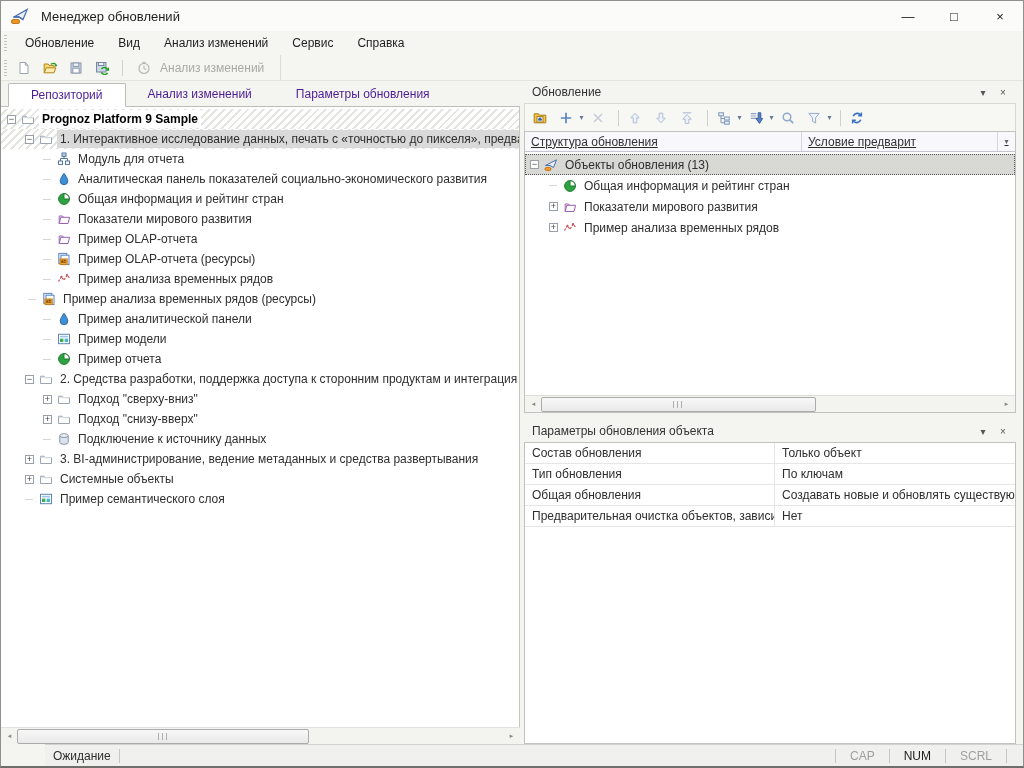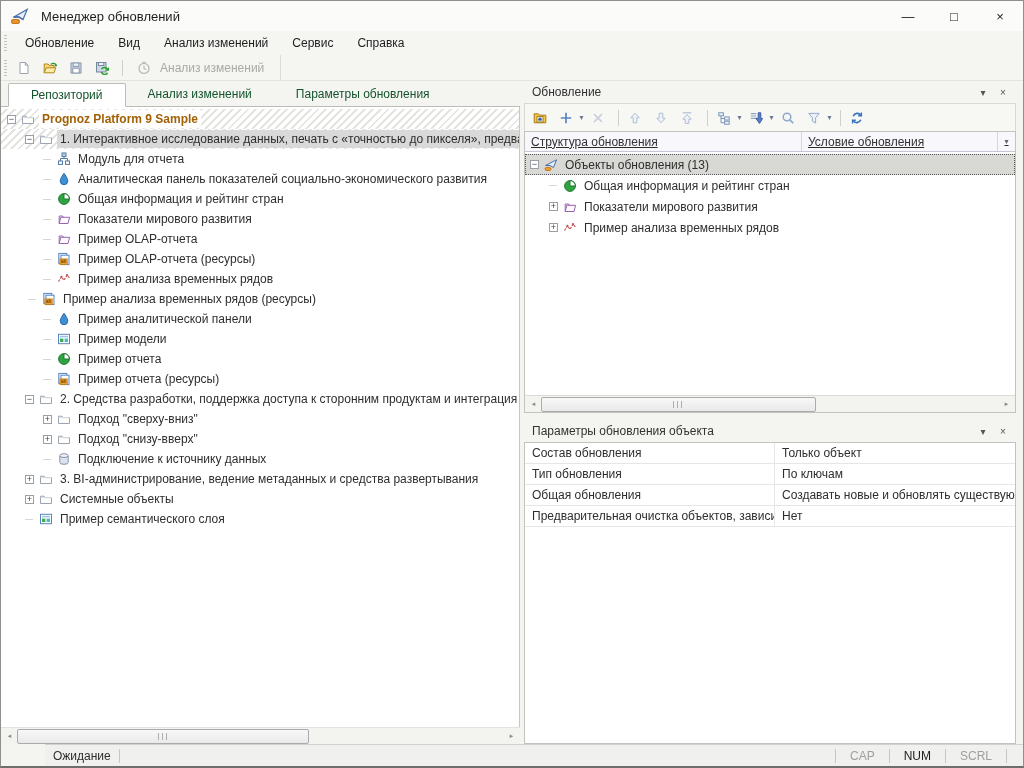--- a/index.html
+++ b/index.html
@@ -34,34 +34,34 @@
 
   
   .main { flex:1 1 auto; display:flex; min-height:0; }
   .left-pane { width:519px; flex:0 0 519px; display:flex; flex-direction:column; min-height:0; }
   .vsplit { width:4px; flex:0 0 4px; background:#f4f4f1; }
   .right-pane { flex:1 1 auto; display:flex; flex-direction:column; min-width:0; padding-right:7px; }
 
   
   .tabstrip { height:26px; flex:0 0 26px; display:flex; align-items:flex-end; background:#f4f4f1;
     border-bottom:1px solid #bcbcb8; padding-left:7px; }
-  .tab { height:24px; padding:0 22px; display:flex; align-items:center; color:#14532d; background:transparent; }
+  .tab { height:24px; padding:0 22px; display:flex; align-items:center; color:#4c1d95; background:transparent; }
   .tab.active { background:#fff; border:1px solid #bcbcb8; border-bottom:1px solid #fff;
     margin-bottom:-1px; border-radius:2px 2px 0 0; }
 
   
   .tree-area { flex:1 1 auto; background:#fff; overflow:hidden; border-right:1px solid #c6c6c2; padding-top:2px; }
   .trow { height:20px; display:flex; align-items:center; white-space:nowrap; overflow:hidden; }
   .trow.hatch { background:repeating-linear-gradient(135deg,#ffffff 0 3.5px,var(--hatch) 3.5px 5.5px); }
   .exp { width:9px; height:9px; flex:0 0 9px; border:1px solid #9aa0aa; background:#fff; color:#444;
     font-size:9px; line-height:7px; text-align:center; margin-right:4px; }
   .dash { width:8px; height:1px; flex:0 0 8px; background:#d8d8d3; margin-right:5px; }
   .icon { width:15px; height:14px; flex:0 0 15px; margin-right:4px; display:flex; align-items:center; justify-content:center; }
   .tlabel { padding:2px 3px; color:#2e2e2e; }
-  .tlabel.b { font-weight:bold; color:#a16207; }
+  .tlabel.b { font-weight:bold; color:#000000; }
   .trow.hatch .tlabel { background:#fff; }
   .trow.hatch .tlabel.sel { background:var(--selection); }
 
   
   .hscroll { height:17px; flex:0 0 17px; background:#f3f3f0; border-top:1px solid #e2e2de;
     display:flex; align-items:center; padding:0 1px; }
   .sb-arrow { width:15px; height:15px; flex:0 0 15px; display:flex; align-items:center; justify-content:center;
     font-size:6px; color:#8a8a86; }
   .sb-track { flex:1 1 auto; height:15px; position:relative; }
   .sb-thumb { position:absolute; top:0; height:15px; border:1px solid #ababab; border-radius:2px;
@@ -332,32 +332,20 @@
             <div class="trow" style="padding-left: 42px;">
               <span class="dash"></span>
               <span class="icon">
                 <svg width="14" height="14" viewBox="0 0 14 14">
                   <circle cx="7" cy="7" r="5.4" fill="#2fa341" stroke="#1e7a30"></circle>
                   <path d="M7 7 L7 1.6 A5.4 5.4 0 0 1 12.4 7 Z" fill="#fff" stroke="#1e7a30"></path>
                 </svg>
               </span>
               <span class="tlabel">Пример отчета</span>
             </div>
-            <div class="trow" style="padding-left: 42px;">
-              <span class="dash"></span>
-              <span class="icon">
-                <svg width="14" height="14" viewBox="0 0 14 14">
-                  <rect x="1.8" y="1.4" width="8" height="10" fill="#eaf2fc" stroke="#5b85c0"></rect>
-                  <rect x="4" y="3.2" width="8" height="9.4" fill="#fff" stroke="#5b85c0"></rect>
-                  <rect x="3" y="7" width="7.2" height="5.4" fill="#f8a832" stroke="#c87f18"></rect>
-                  <text x="6.6" y="11.4" font-size="5.2" fill="#402800" text-anchor="middle">ab</text>
-                </svg>
-              </span>
-              <span class="tlabel">Пример отчета (ресурсы)</span>
-            </div>
             <div class="trow" style="padding-left: 24px;">
               <span class="exp">−</span>
               <span class="icon">
                 <svg width="14" height="14" viewBox="0 0 14 14">
                   <path d="M1.5 11.5 V4.2 h3.6 l1.1 1.4 h6.3 v5.9 Z" fill="#fefefc" stroke="#9aa4b2"></path>
                   <path d="M1.5 5.6 h11" stroke="#d8dde4" fill="none"></path>
                 </svg>
               </span>
               <span class="tlabel">2. Средства разработки, поддержка доступа к сторонним продуктам и интеграция дан</span>
             </div>
@@ -539,21 +527,21 @@
                   <path d="M11.4 1.6 v3.2 h-3.2" fill="none" stroke="#3a72c4" stroke-width="1.4"></path>
                   <path d="M10.8 8.8 A4.4 4.4 0 0 1 3 9.6" fill="none" stroke="#3a72c4" stroke-width="1.6"></path>
                   <path d="M2.6 12.4 V9.2 h3.2" fill="none" stroke="#3a72c4" stroke-width="1.4"></path>
                 </svg>
               </span>
             </div>
           </div>
         <div class="panel-body">
           <div class="colheads">
             <div class="colhead c1">Структура обновления</div>
-            <div class="colhead c2">Условие обновления</div>
+            <div class="colhead c2">Условие предварит</div>
             <div class="colhead cbtn">▾</div>
           </div>
           <div class="utree" id="right-tree">
               <div class="utrow sel" style="padding-left: 5px;">
                 <span class="exp">−</span>
                 <span class="icon">
                   <svg width="14" height="14" viewBox="0 0 14 14">
                     <path d="M1.5 7.5 L12.5 1.8 L9.5 9.5 L6 7.5 Z" fill="#e9f0fa" stroke="#4a6fae"></path>
                     <rect x="1" y="9.5" width="6" height="3" rx="1.5" fill="#f09a30" stroke="#c87818"></rect>
                   </svg>

